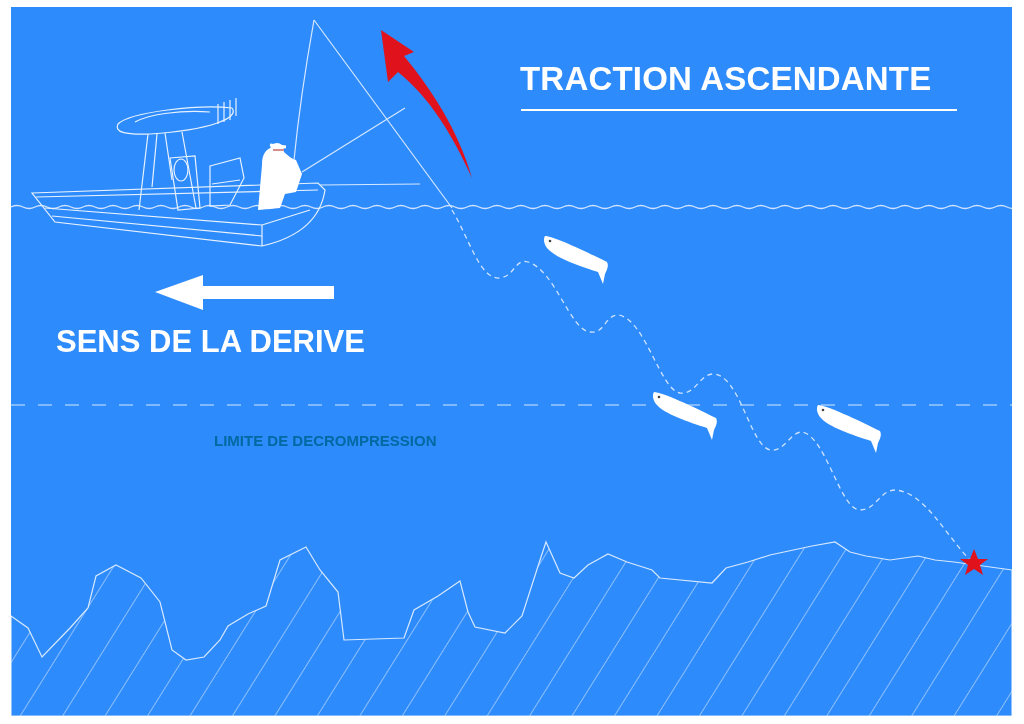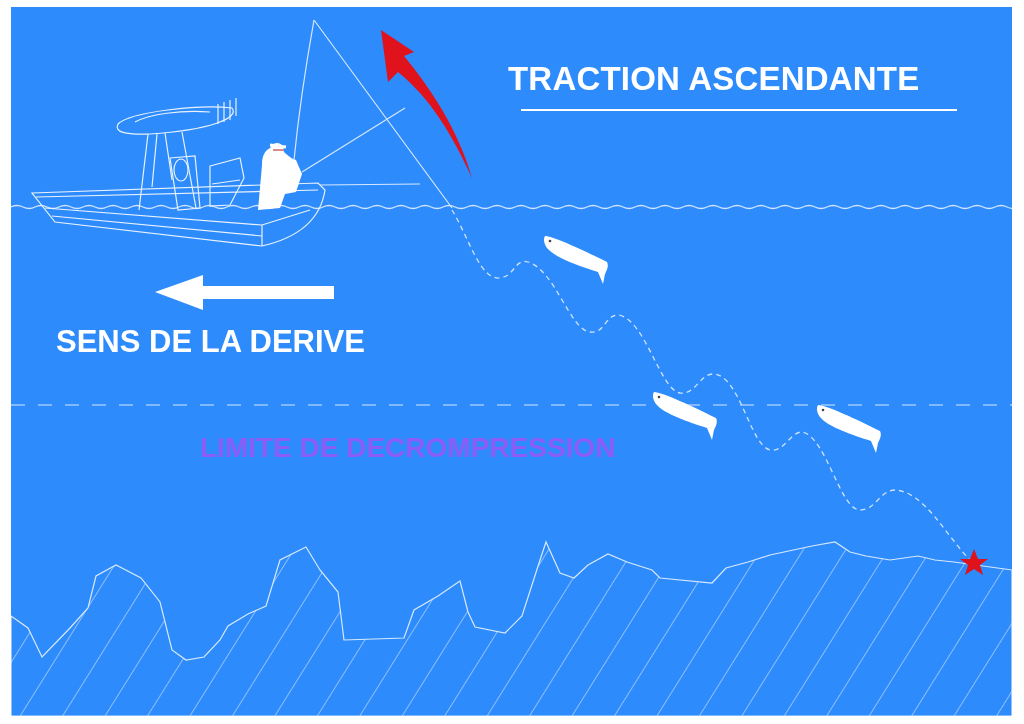--- a/index.html
+++ b/index.html
@@ -1,23 +1,23 @@
 <!DOCTYPE html>
 <html><head>
 <meta charset="utf-8">
 <style>
   html,body{margin:0;padding:0;background:#ffffff;}
   body{width:1024px;height:724px;position:relative;overflow:hidden;font-family:"Liberation Sans",sans-serif;}
   #panel{position:absolute;left:11px;top:7px;width:1001px;height:709px;background:#2d8bfb;overflow:hidden;}
   svg.scene{position:absolute;left:0;top:0;}
   .label{position:absolute;font-family:"Liberation Sans",sans-serif;font-weight:bold;white-space:nowrap;}
-  #title{left:508px;top:60px;font-size:33px;color:#ffffff;letter-spacing:0.2px;}
+  #title{left:520px;top:60px;font-size:33px;color:#ffffff;letter-spacing:0.2px;}
   #title-underline{position:absolute;left:521px;top:109px;width:436px;height:2px;background:#ffffff;}
   #drift{left:56px;top:324px;font-size:31px;color:#ffffff;}
-  #limit{left:200px;top:432px;font-size:28px;color:#8b5cf6;}
+  #limit{left:214px;top:432px;font-size:15px;color:#0369a1;}
 </style>
 </head>
 <body>
 
 <div id="panel">
   <svg class="scene" width="1001" height="709" viewBox="11 7 1001 709" xmlns="http://www.w3.org/2000/svg">
 
     <path fill="none" stroke="#cfe3ff" stroke-width="1.3" d="M11,207 q6,-3 12,0 t12,0 t12,0 t12,0 t12,0 t12,0 t12,0 t12,0 t12,0 t12,0 t12,0 t12,0 t12,0 t12,0 t12,0 t12,0 t12,0 t12,0 t12,0 t12,0 t12,0 t12,0 t12,0 t12,0 t12,0 t12,0 t12,0 t12,0 t12,0 t12,0 t12,0 t12,0 t12,0 t12,0 t12,0 t12,0 t12,0 t12,0 t12,0 t12,0 t12,0 t12,0 t12,0 t12,0 t12,0 t12,0 t12,0 t12,0 t12,0 t12,0 t12,0 t12,0 t12,0 t12,0 t12,0 t12,0 t12,0 t12,0 t12,0 t12,0 t12,0 t12,0 t12,0 t12,0 t12,0 t12,0 t12,0 t12,0 t12,0 t12,0 t12,0 t12,0 t12,0 t12,0 t12,0 t12,0 t12,0 t12,0 t12,0 t12,0 t12,0 t12,0 t12,0 t12,0 t12,0 t12,0 t12,0"></path>
 
     <g fill="none" stroke="#e8f2ff" stroke-width="1.2">

